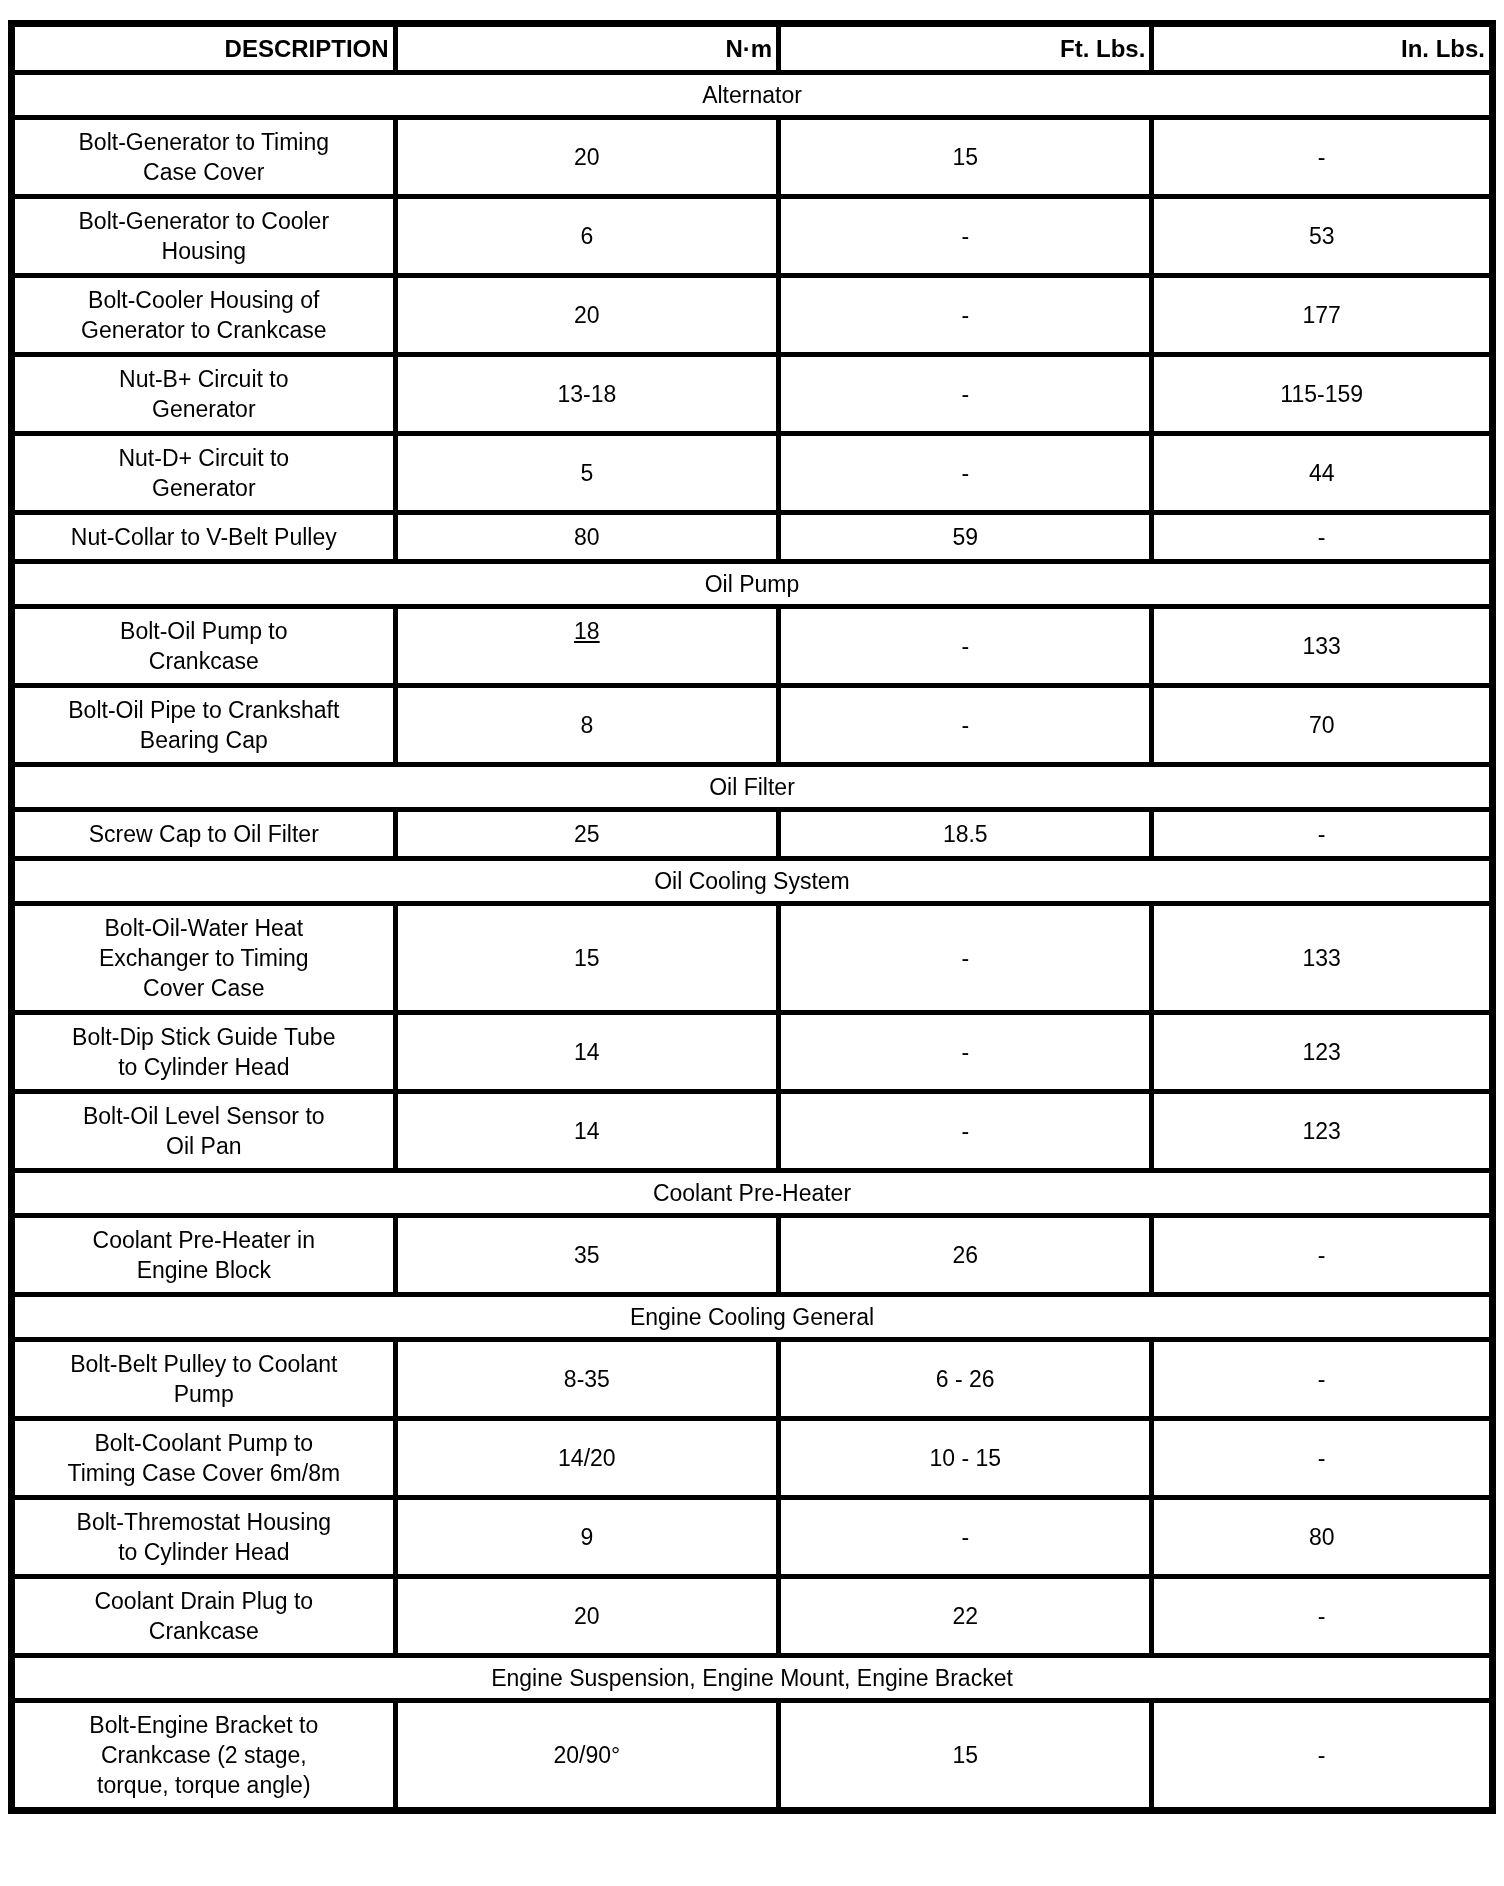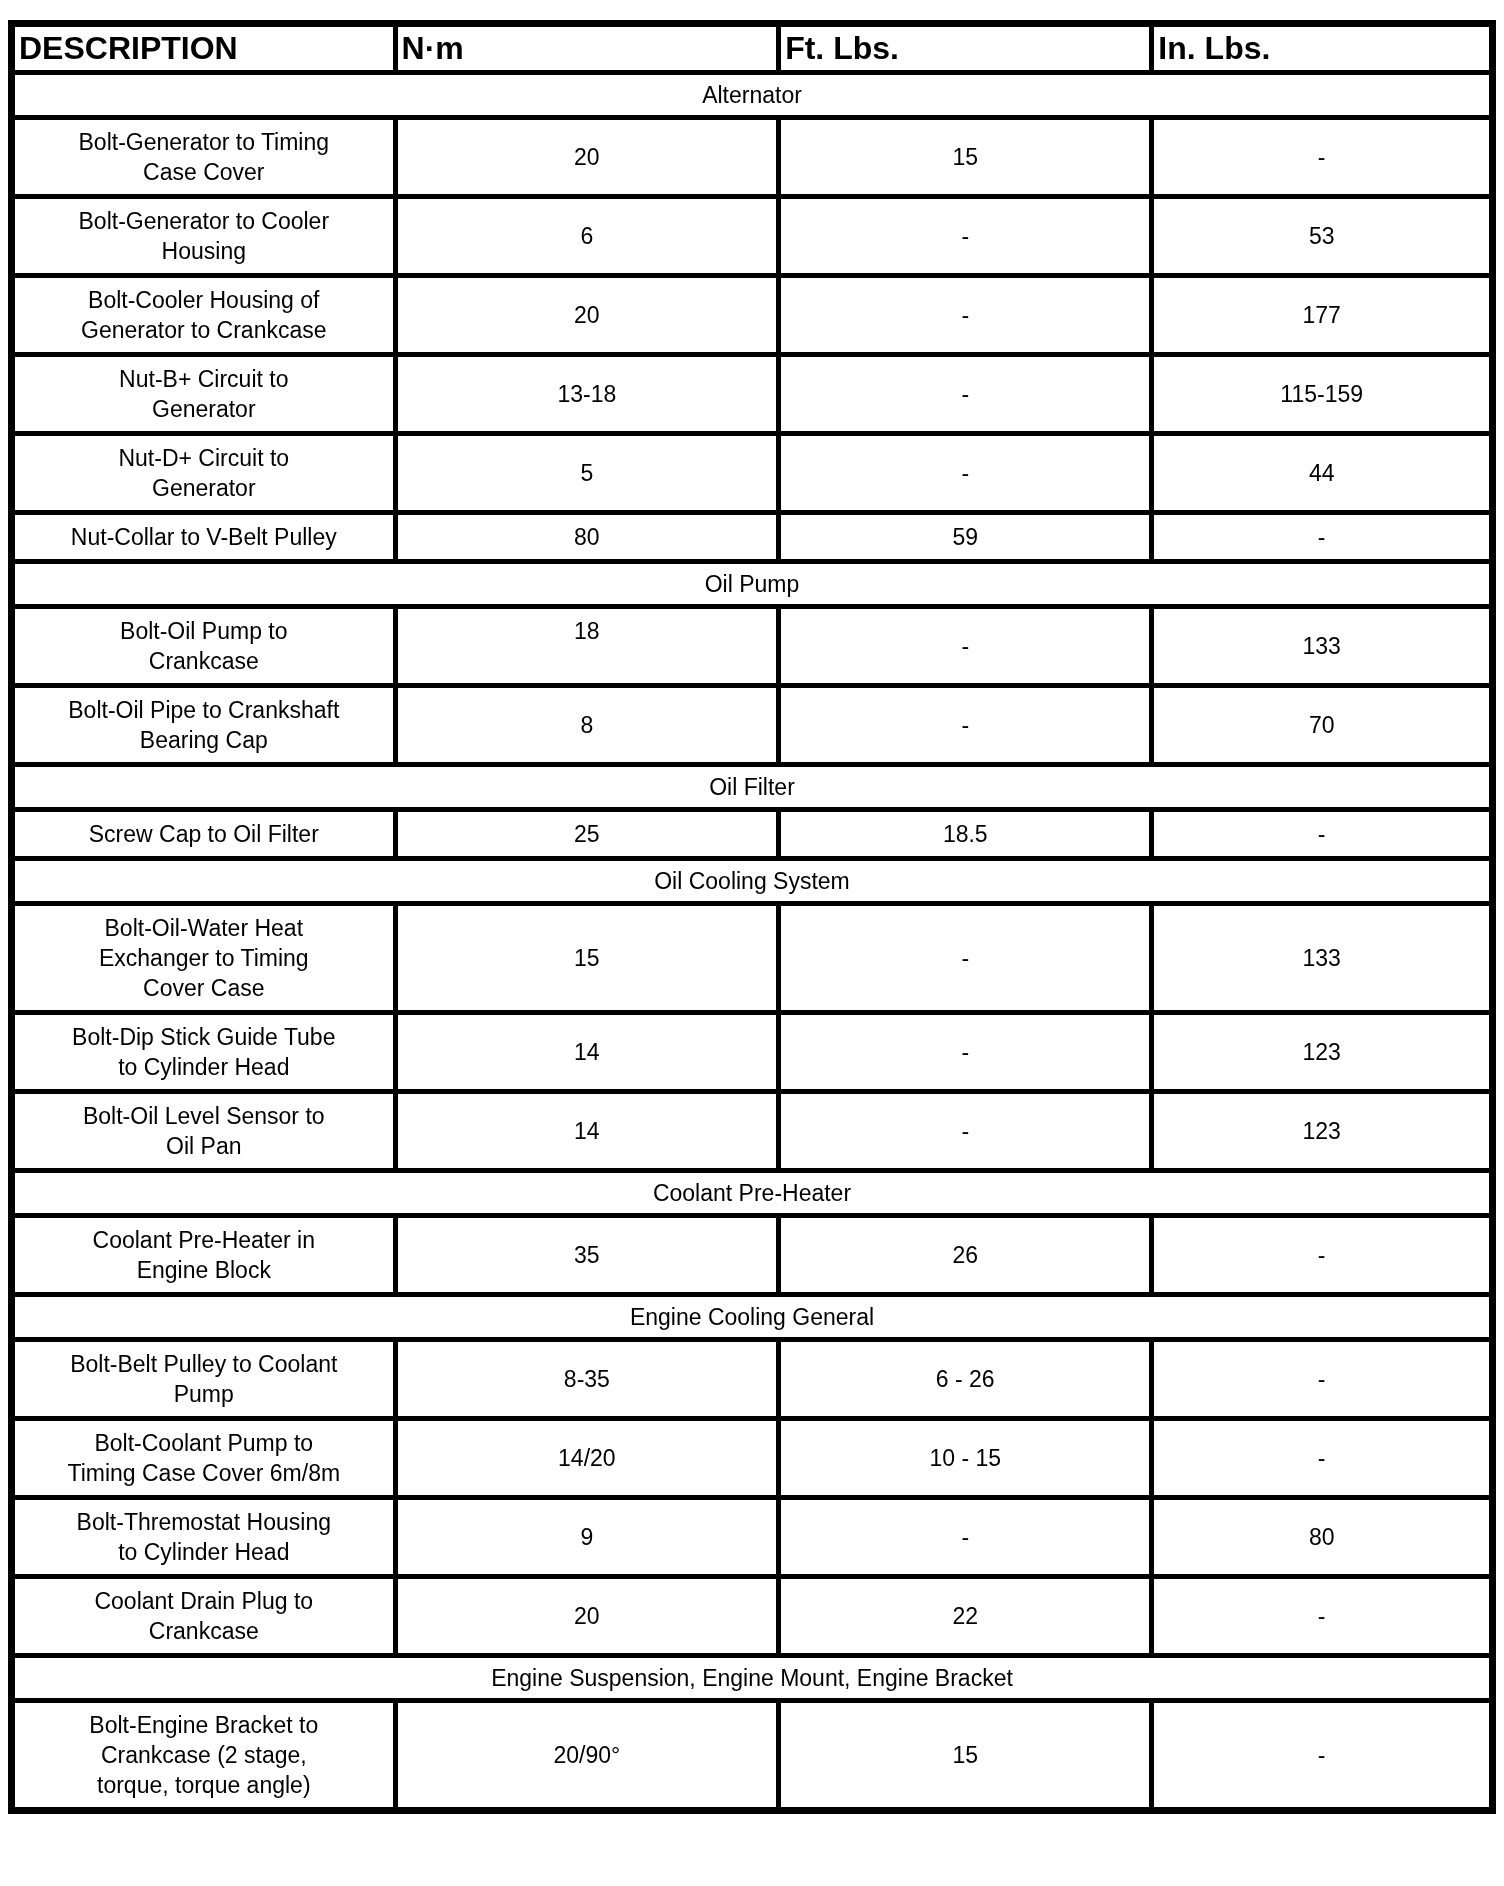--- a/index.html
+++ b/index.html
@@ -17,24 +17,24 @@
     table-layout: fixed;
     border: 7px solid #000000;
     background: #ffffff;
   }
   col.c-desc { width: 25.9%; }
   col.c-nm   { width: 25.9%; }
   col.c-ft   { width: 25.2%; }
   col.c-in   { width: 23.0%; }
   th {
     border: 5px solid #000000;
-    font-size: 32px;
+    font-size: 24px;
     font-weight: bold;
     line-height: 29px;
-    text-align: left;
+    text-align: right;
     padding: 7px 4px;
     vertical-align: middle;
   }
   td {
     border: 5px solid #000000;
     font-size: 23px;
     line-height: 30px;
     padding: 7px 4px;
     vertical-align: middle;
     text-align: center;
@@ -42,20 +42,21 @@
   td.desc-cell {
     white-space: pre-line;
     text-align: center;
   }
   td.section-cell {
     text-align: center;
     padding: 5px 10px;
   }
   td.valign-top {
     vertical-align: top;
+    text-decoration: underline;
   }
 </style>
 </head>
 <body>
 
 <table class="torque-table">
   <colgroup>
     <col class="c-desc">
     <col class="c-nm">
     <col class="c-ft">

